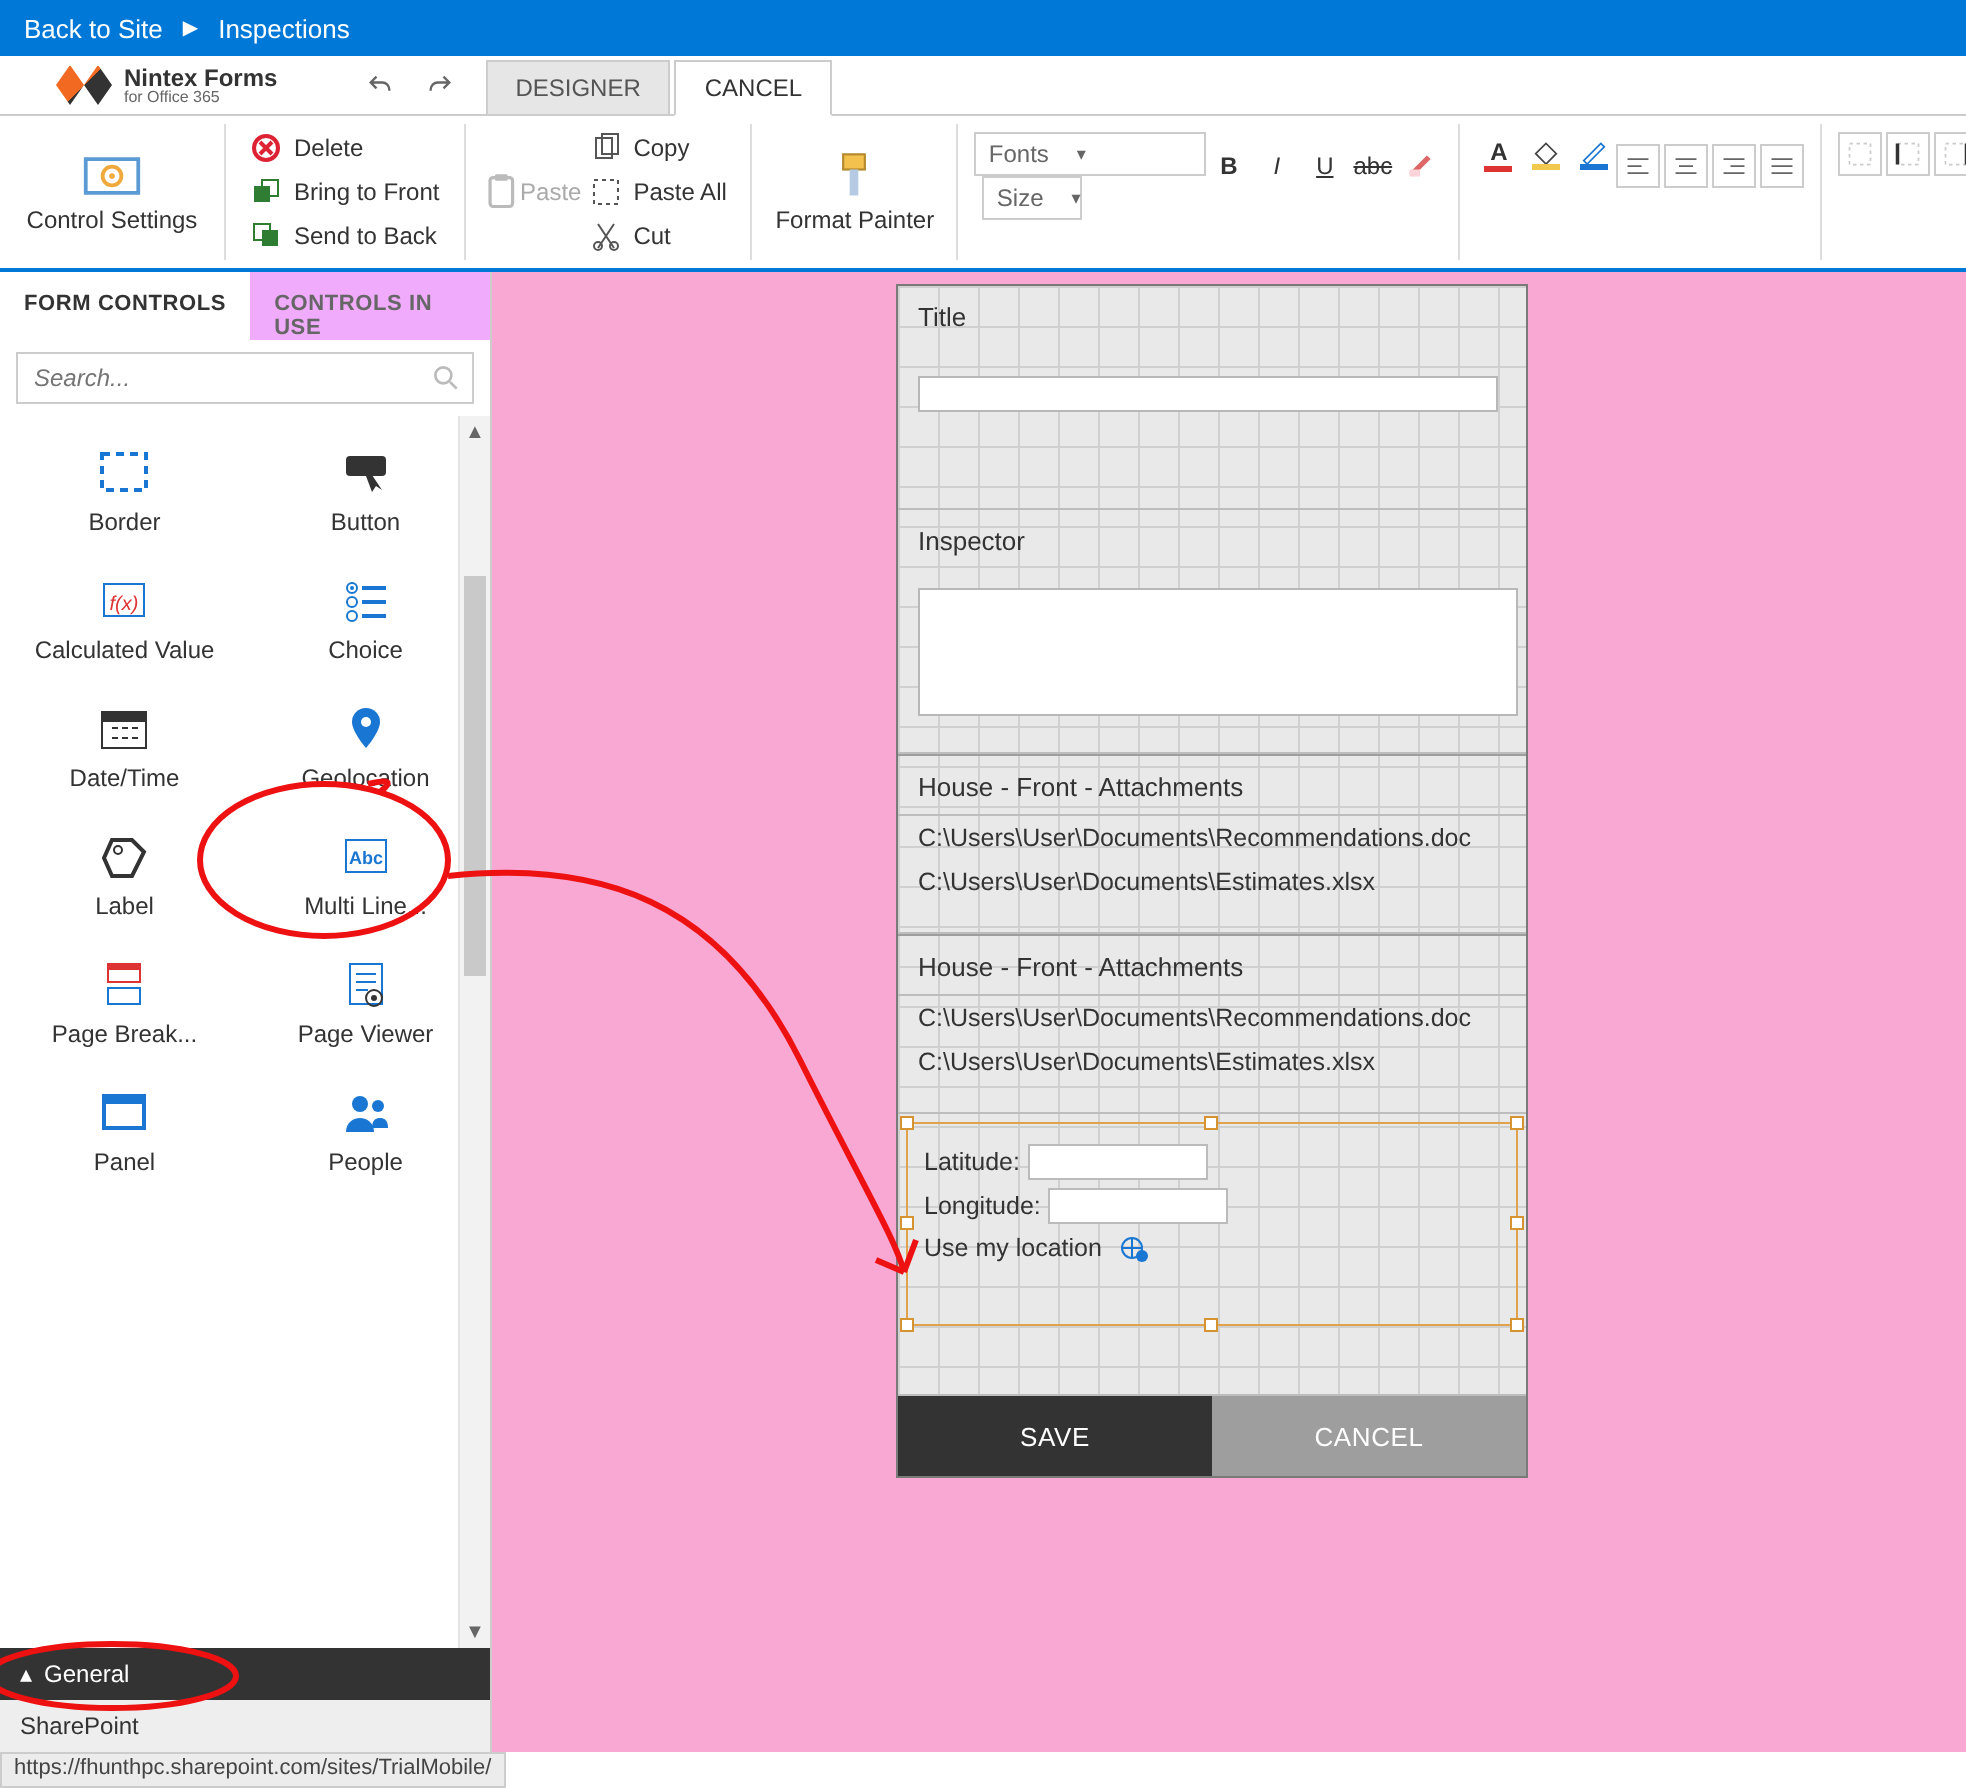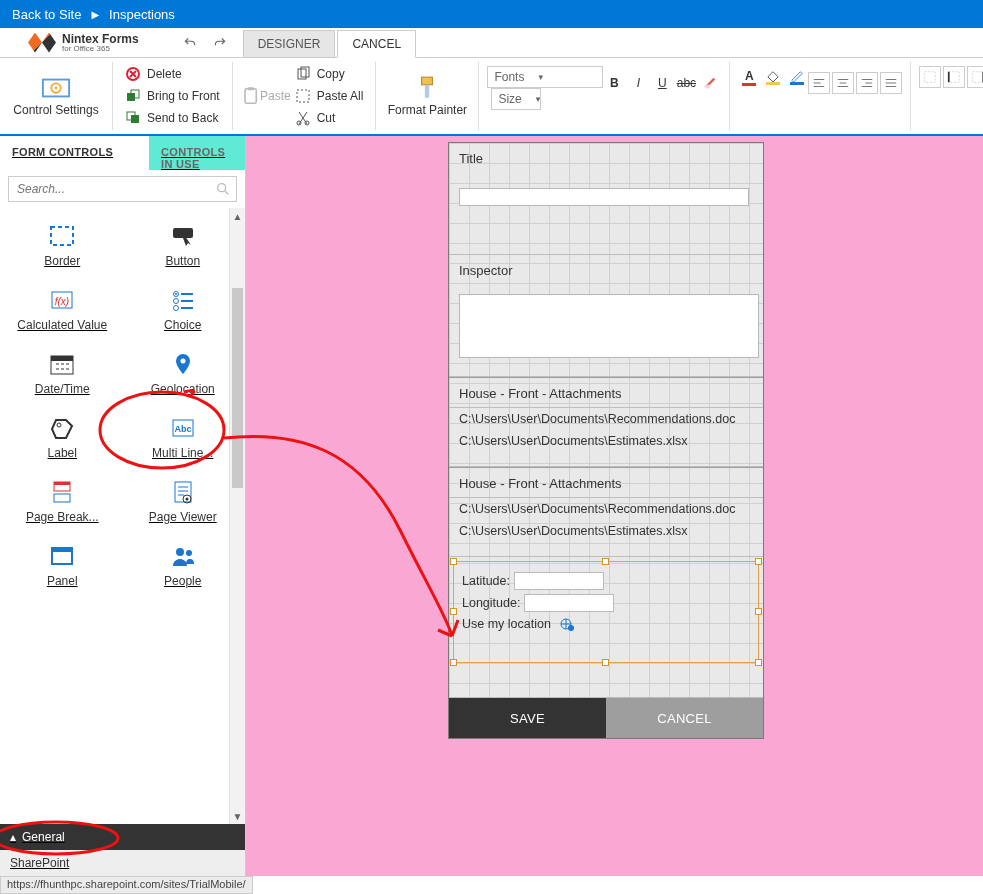--- a/index.html
+++ b/index.html
@@ -38,25 +38,25 @@
 .selectish .dd { margin-left:14px; font-size:9px; }
 .btnrow { display:flex; gap:2px; margin-top:6px; }
 .ibtn { width:22px; height:22px; border:1px solid transparent; display:inline-flex; align-items:center; justify-content:center; cursor:pointer; }
 .ibtn svg{width:14px;height:14px;}
 .boxed { border:1px solid #ccc; }
 .swatch { width:22px;height:22px;display:inline-flex;flex-direction:column;align-items:center;justify-content:center;border:1px solid transparent;}
 .swatch .bar{width:14px;height:3px;}
 
 
 .main { display:flex; height: calc(894px - 28px - 30px - 78px - 18px); }
-.leftpanel { width: 246px; border-right:1px solid #ccc; display:flex; flex-direction:column;text-decoration:underline; }
+.leftpanel { width: 246px; border-right:1px solid #ccc; display:flex; flex-direction:column; }
 .lp-tabs { display:flex; height:34px; font-size:11px; }
 .lp-tab { flex:0 0 auto; padding:10px 12px; font-weight:700; letter-spacing:.3px; cursor:pointer; }
 .lp-tab.active { background:#fff; color:#333; }
-.lp-tab.inactive { background:#5eead4; color:#666; flex:1;margin-left:24px; }
+.lp-tab.inactive { background:#f0abfc; color:#666; flex:1; }
 .search { margin:6px 8px; position:relative; }
 .search input { width:100%; height:26px; border:1px solid #ccc; padding:2px 26px 2px 8px; font-style:italic; font-size:12px; color:#888; }
 .search svg { position:absolute; right:6px; top:5px; width:16px;height:16px; stroke:#bbb; fill:none;}
 .controls-grid { flex:1; overflow:hidden; padding: 6px 2px 0 2px; position:relative; }
 .cg-row { display:flex; }
 .cg-item { width:50%; display:flex; flex-direction:column; align-items:center; padding:10px 4px; gap:6px; font-size:12px; color:#333; cursor:grab; text-align:center;}
 .cg-item svg { width:28px; height:24px; }
 .vscroll { position:absolute; right:0; top:0; bottom:0; width:16px; background:#f2f2f2; border-left:1px solid #e3e3e3;}
 .vscroll .arrow{height:16px;display:flex;align-items:center;justify-content:center;color:#666;font-size:10px;}
 .vscroll .thumb{position:absolute; left:2px; right:2px; top:80px; height:200px; background:#c9c9c9;}

